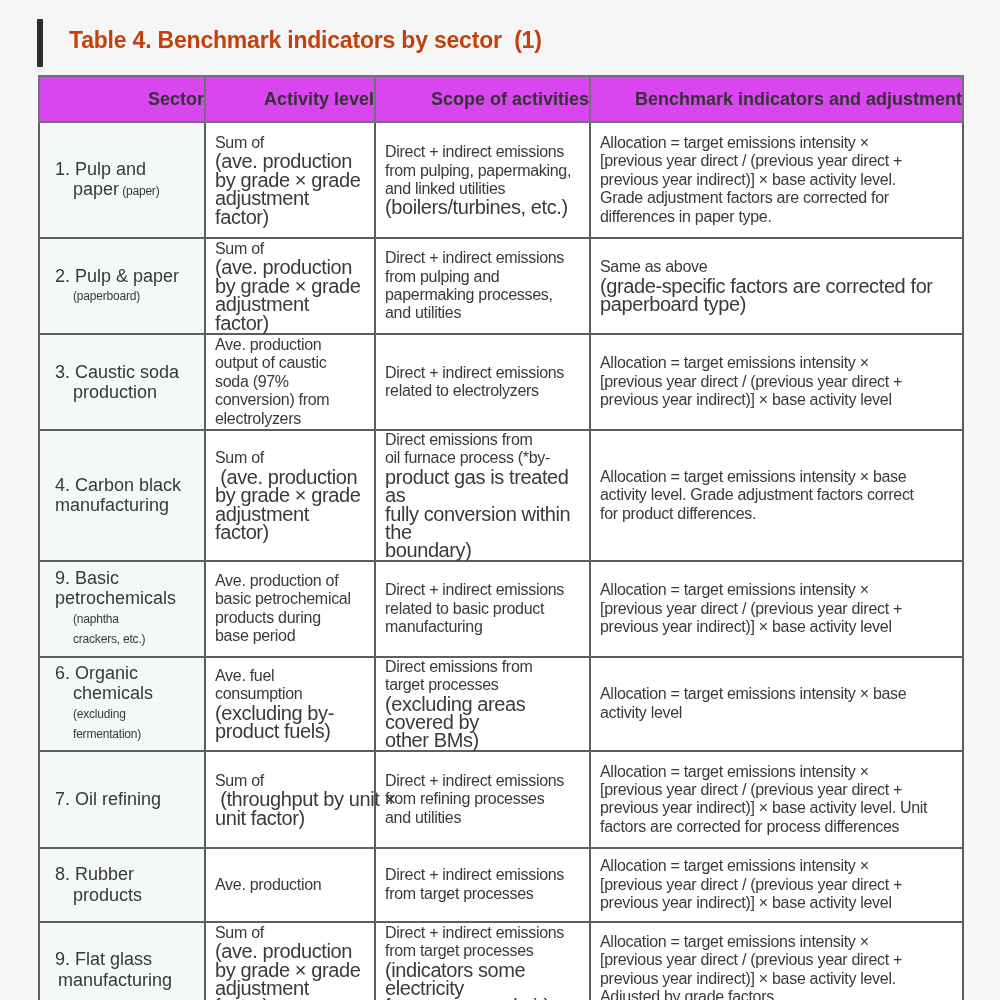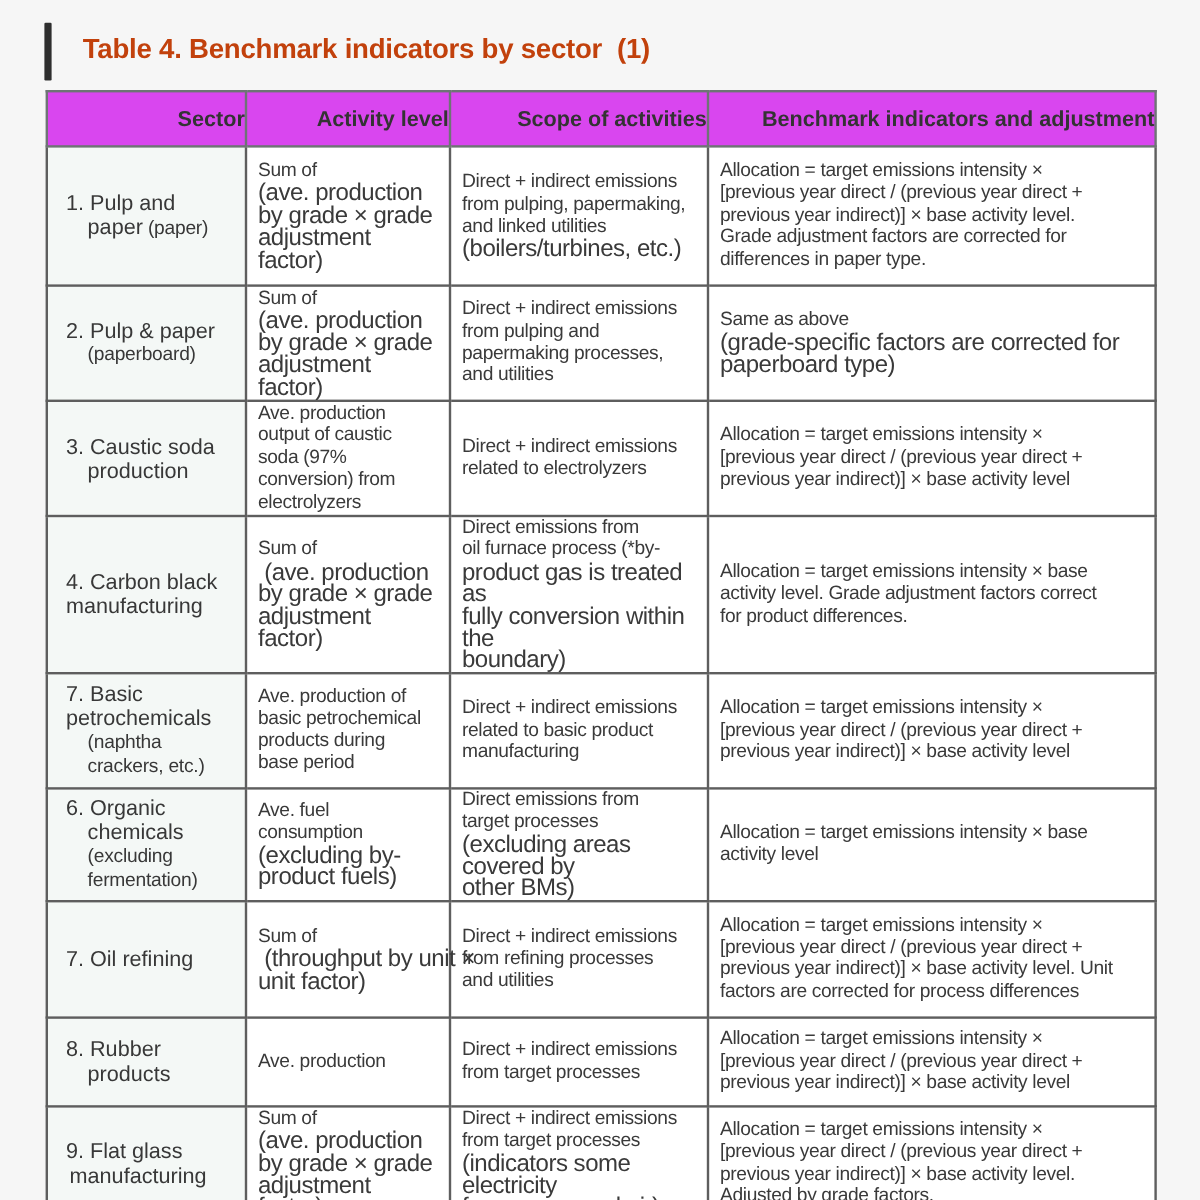--- a/index.html
+++ b/index.html
@@ -67,21 +67,21 @@
     table.bm td.sector {
       background: #f4f8f6;
       font-size: 18px;
       line-height: 20.5px;
       color: #383838;
       padding-left: 15px;
       padding-right: 4px;
       letter-spacing: 0;
     }
     .sector .sub {
-      font-size: 16px;
+      font-size: 12px;
       letter-spacing: -0.2px;
     }
     .sector .indent {
       display: block;
       padding-left: 18px;
     }
     .c-sector { width: 166px; }
     .c-activity { width: 170px; }
     .c-scope { width: 215px; }
     .c-bench { width: 373px; }
@@ -214,21 +214,21 @@
       </td>
       <td class="bench">
         <span class="cell-line">Allocation = target emissions intensity × base</span>
         <span class="cell-line">activity level. Grade adjustment factors correct</span>
         <span class="cell-line">for product differences.</span>
       </td>
     </tr>
 
     <tr class="r5">
       <td class="sector">
-        <span class="cell-line">7. Basic</span>
+        <span class="cell-line">9. Basic</span>
         <span class="cell-line">petrochemicals</span>
         <span class="cell-line indent sub">(naphtha</span>
         <span class="cell-line indent sub">crackers, etc.)</span>
       </td>
       <td>
         <span class="cell-line">Ave. production of</span>
         <span class="cell-line">basic petrochemical</span>
         <span class="cell-line">products during</span>
         <span class="cell-line">base period</span>
       </td>

